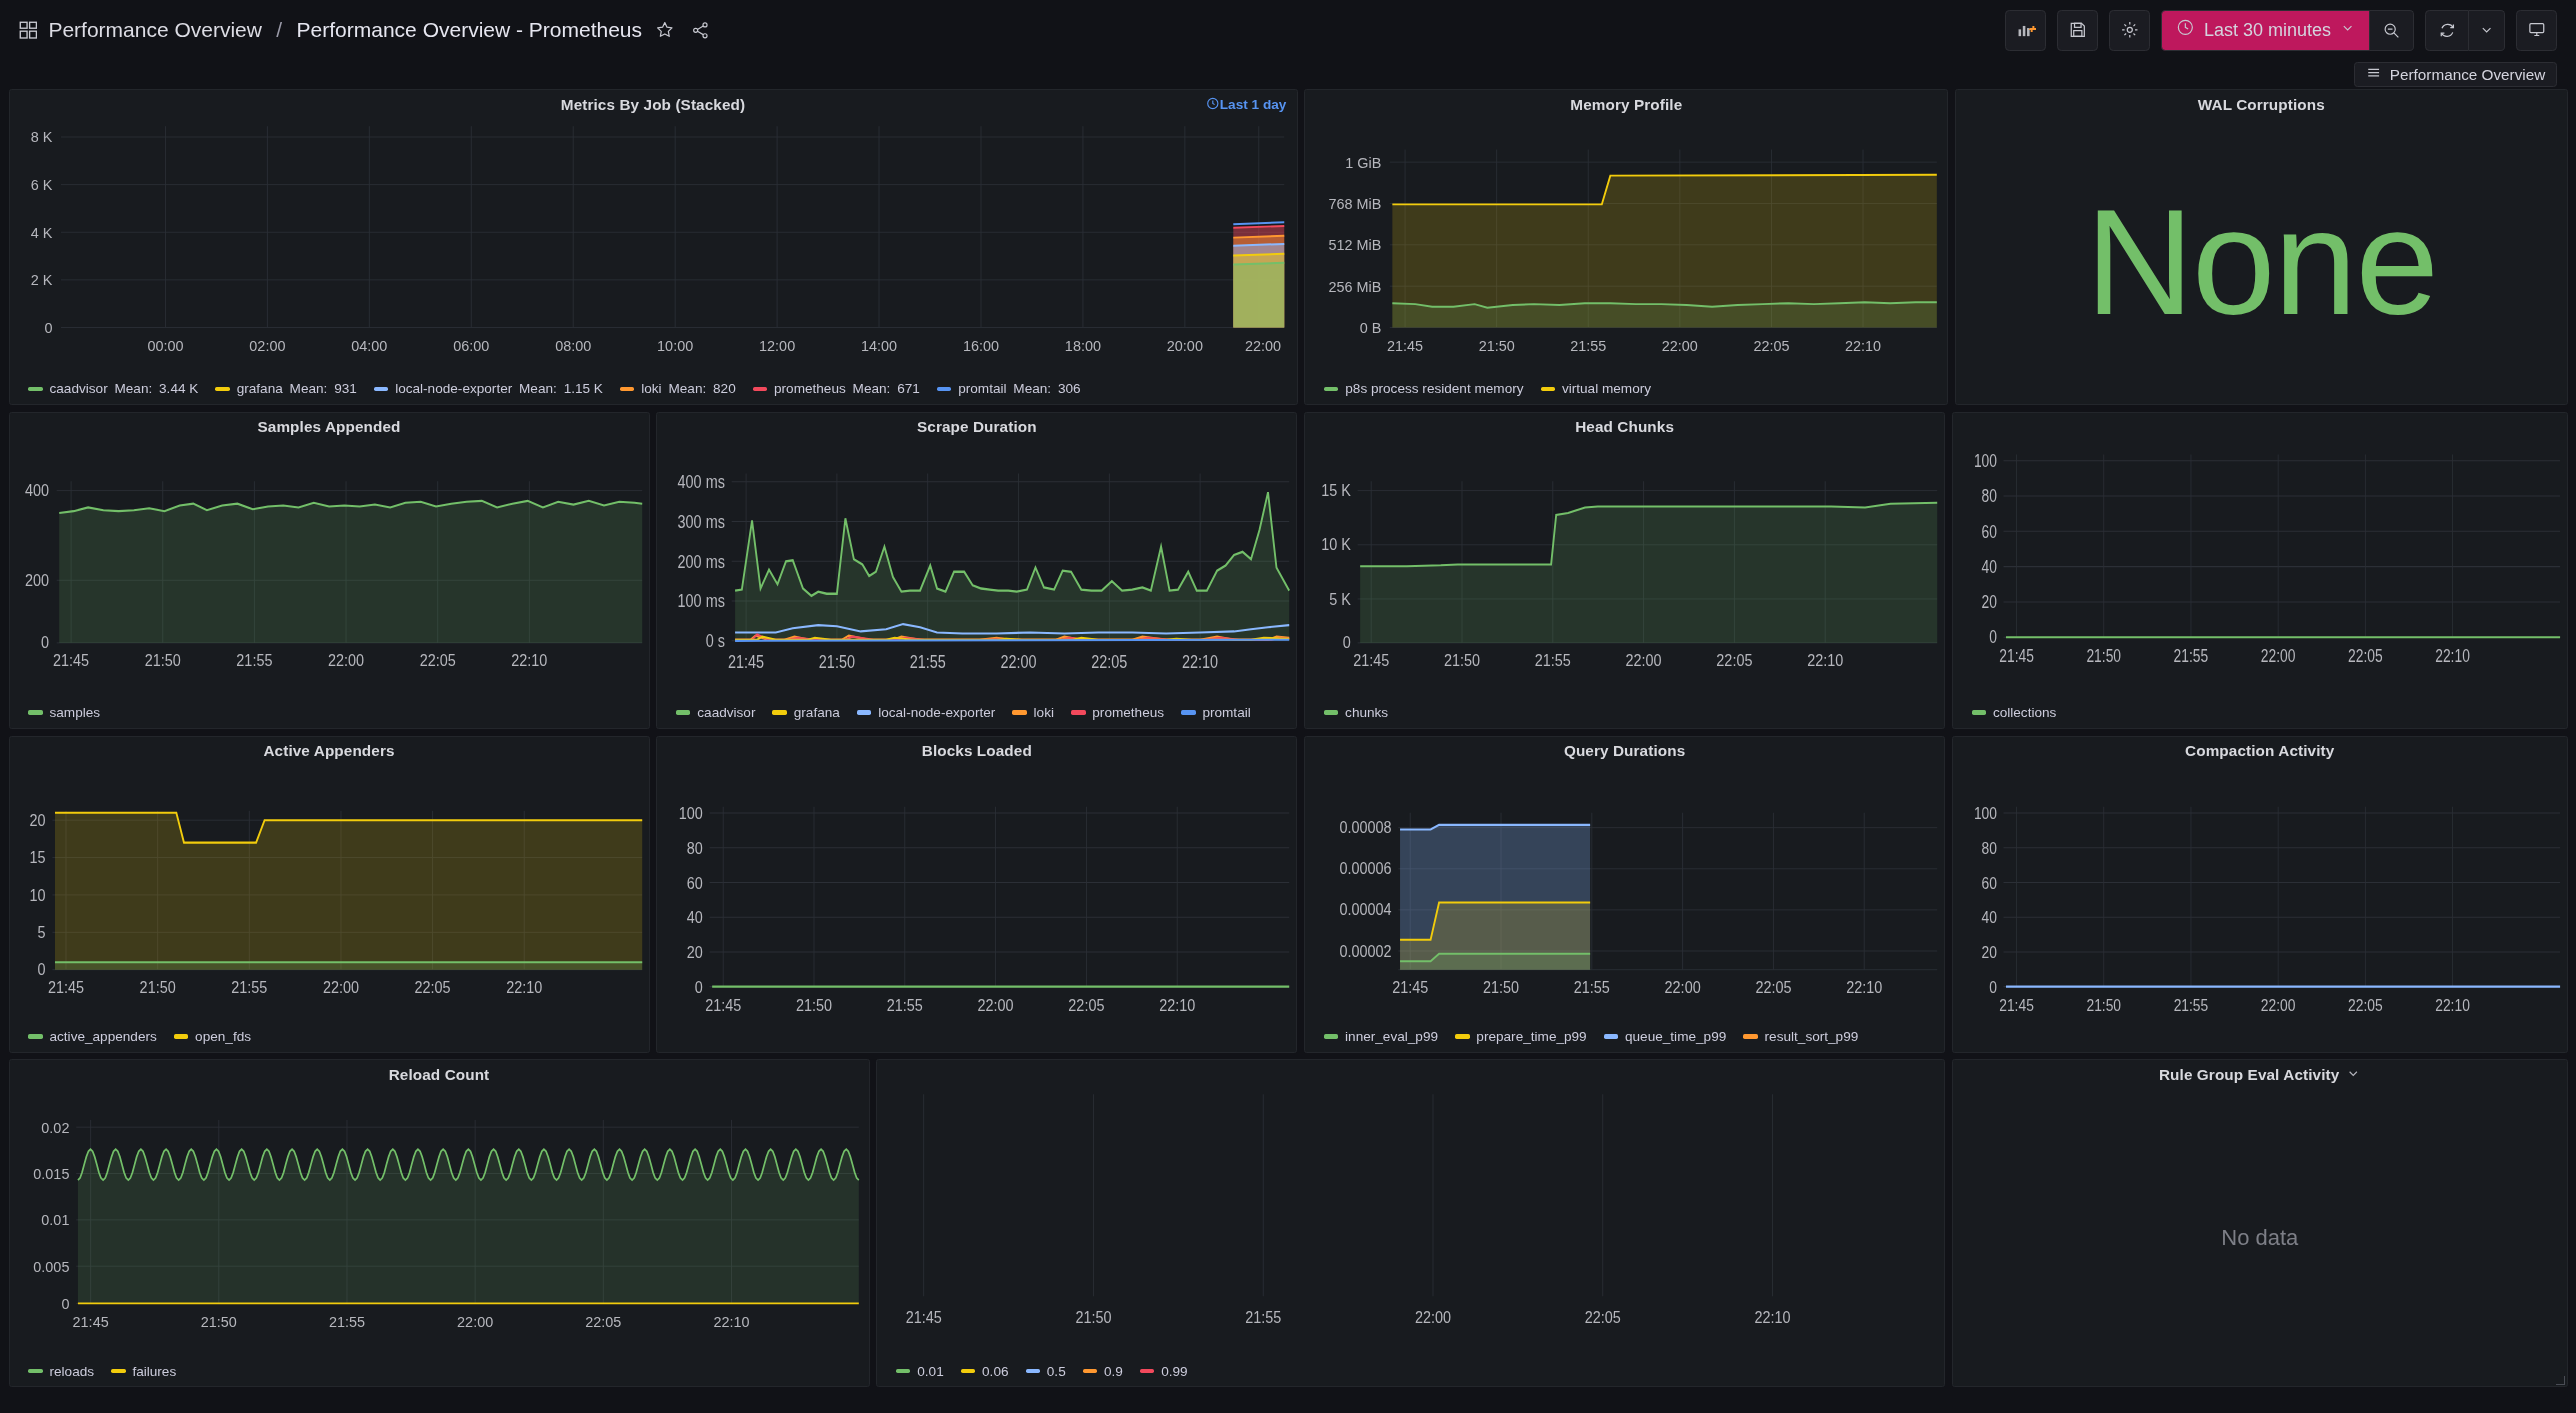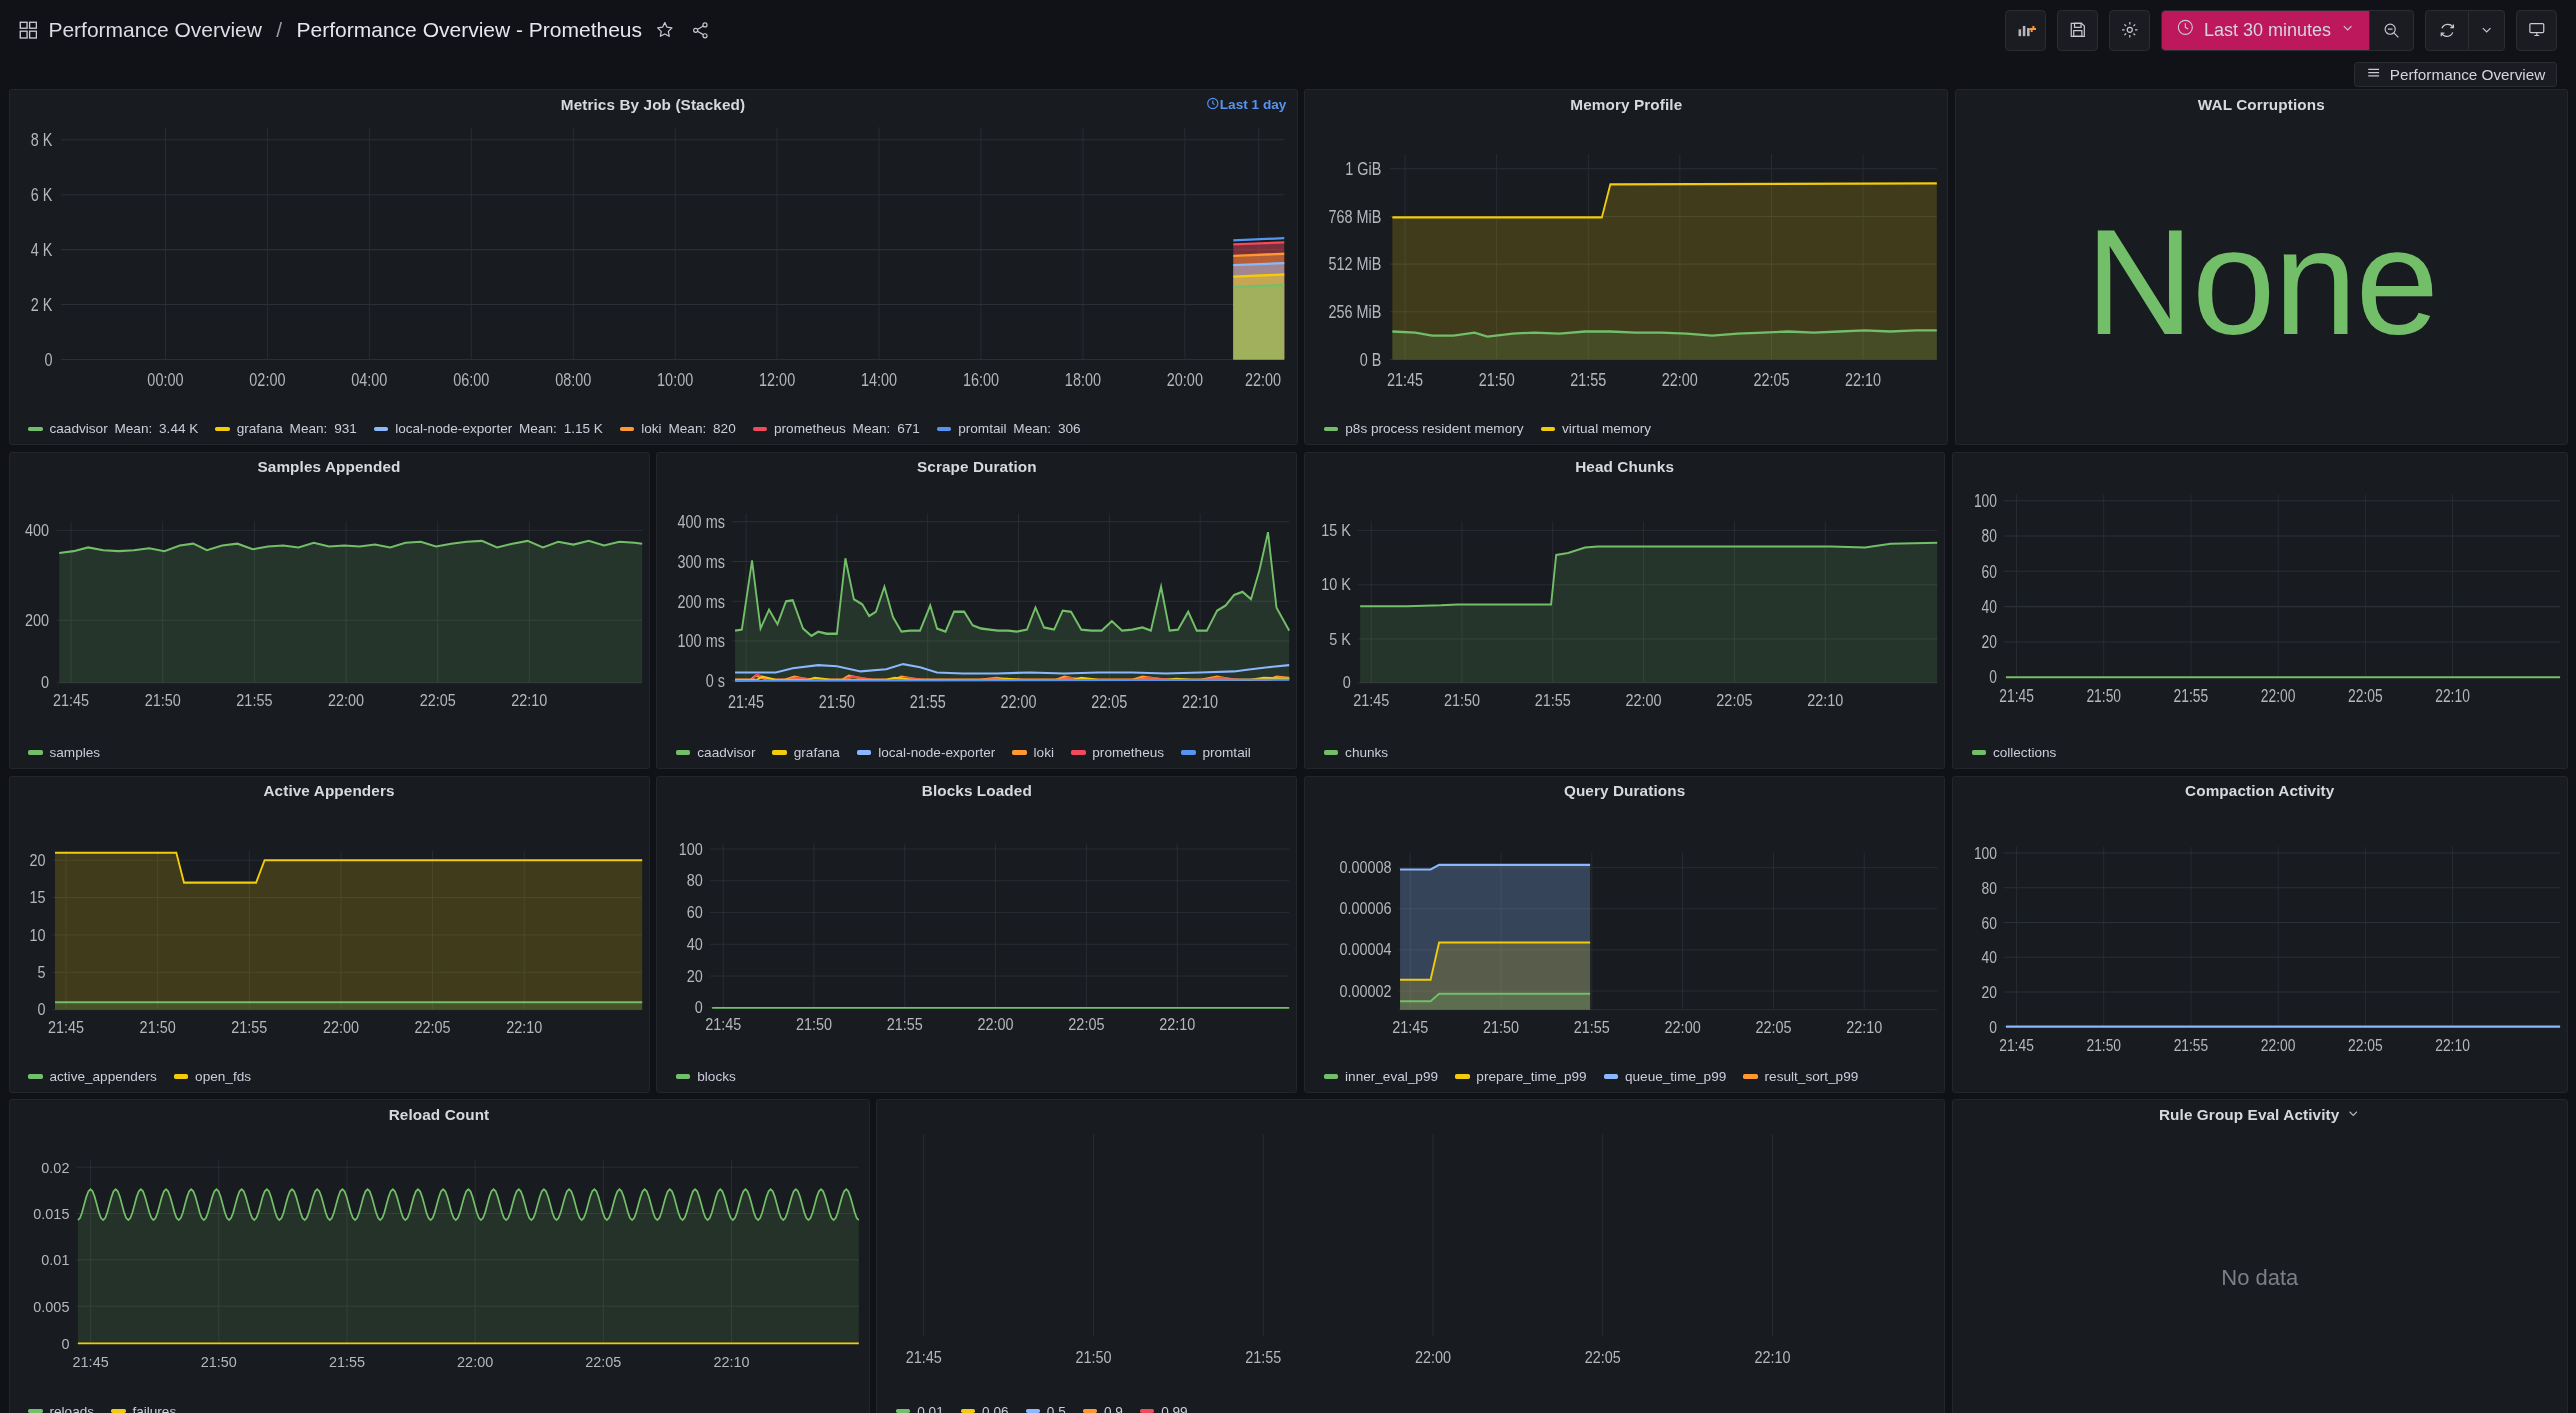--- a/index.html
+++ b/index.html
@@ -257,21 +257,21 @@
       <svg viewBox="0 0 24 24" width="15.3" height="15.3" stroke="#c8c9d1" stroke-width="2">
           <path d="M3.5 7h17M3.5 12h17M3.5 17h17"></path>
         </svg>
     </span>
     <span>Performance Overview</span>
   </div>
 </div>
 
 <div class="board">
 
-  <div class="row" style="height:356px">
+  <div class="row" style="height:316px">
 
     <div class="panel" style="flex:0 0 1289px">
       <div class="panel-head">
         <span class="panel-title">Metrics By Job (Stacked)</span>
         <span class="panel-badge">
           <span>
             <svg viewBox="0 0 24 24" width="13.6" height="13.6" fill="none" stroke="#5794f2" stroke-width="2">
                 <circle cx="12" cy="12" r="9"></circle>
                 <path d="M12 6.8V12l3.2 2"></path>
               </svg>
@@ -752,26 +752,20 @@
           <g>
             <text class="axtxt axtxt-c" x="78" y="240">21:45</text>
               <text class="axtxt axtxt-c" x="185" y="240">21:50</text>
             <text class="axtxt axtxt-c" x="292" y="240">21:55</text>
               <text class="axtxt axtxt-c" x="399" y="240">22:00</text>
             <text class="axtxt axtxt-c" x="506" y="240">22:05</text>
               <text class="axtxt axtxt-c" x="613" y="240">22:10</text>
           </g>
         </svg>
       </div>
-      <div class="legend">
-        <span class="lgi">
-            <i class="swatch" style="background:#73bf69"></i>
-            <span>blocks</span>
-          </span>
-      </div>
     </div>
 
     <div class="panel" style="flex:0 0 641px">
       <div class="panel-head">
         <span class="panel-title">Query Durations</span>
       </div>
       <div class="panel-body">
         <svg class="plot" viewBox="0 0 753 280" preserveAspectRatio="none">
           <g>
             <line class="gl" x1="110" y1="66" x2="745" y2="66"></line>

